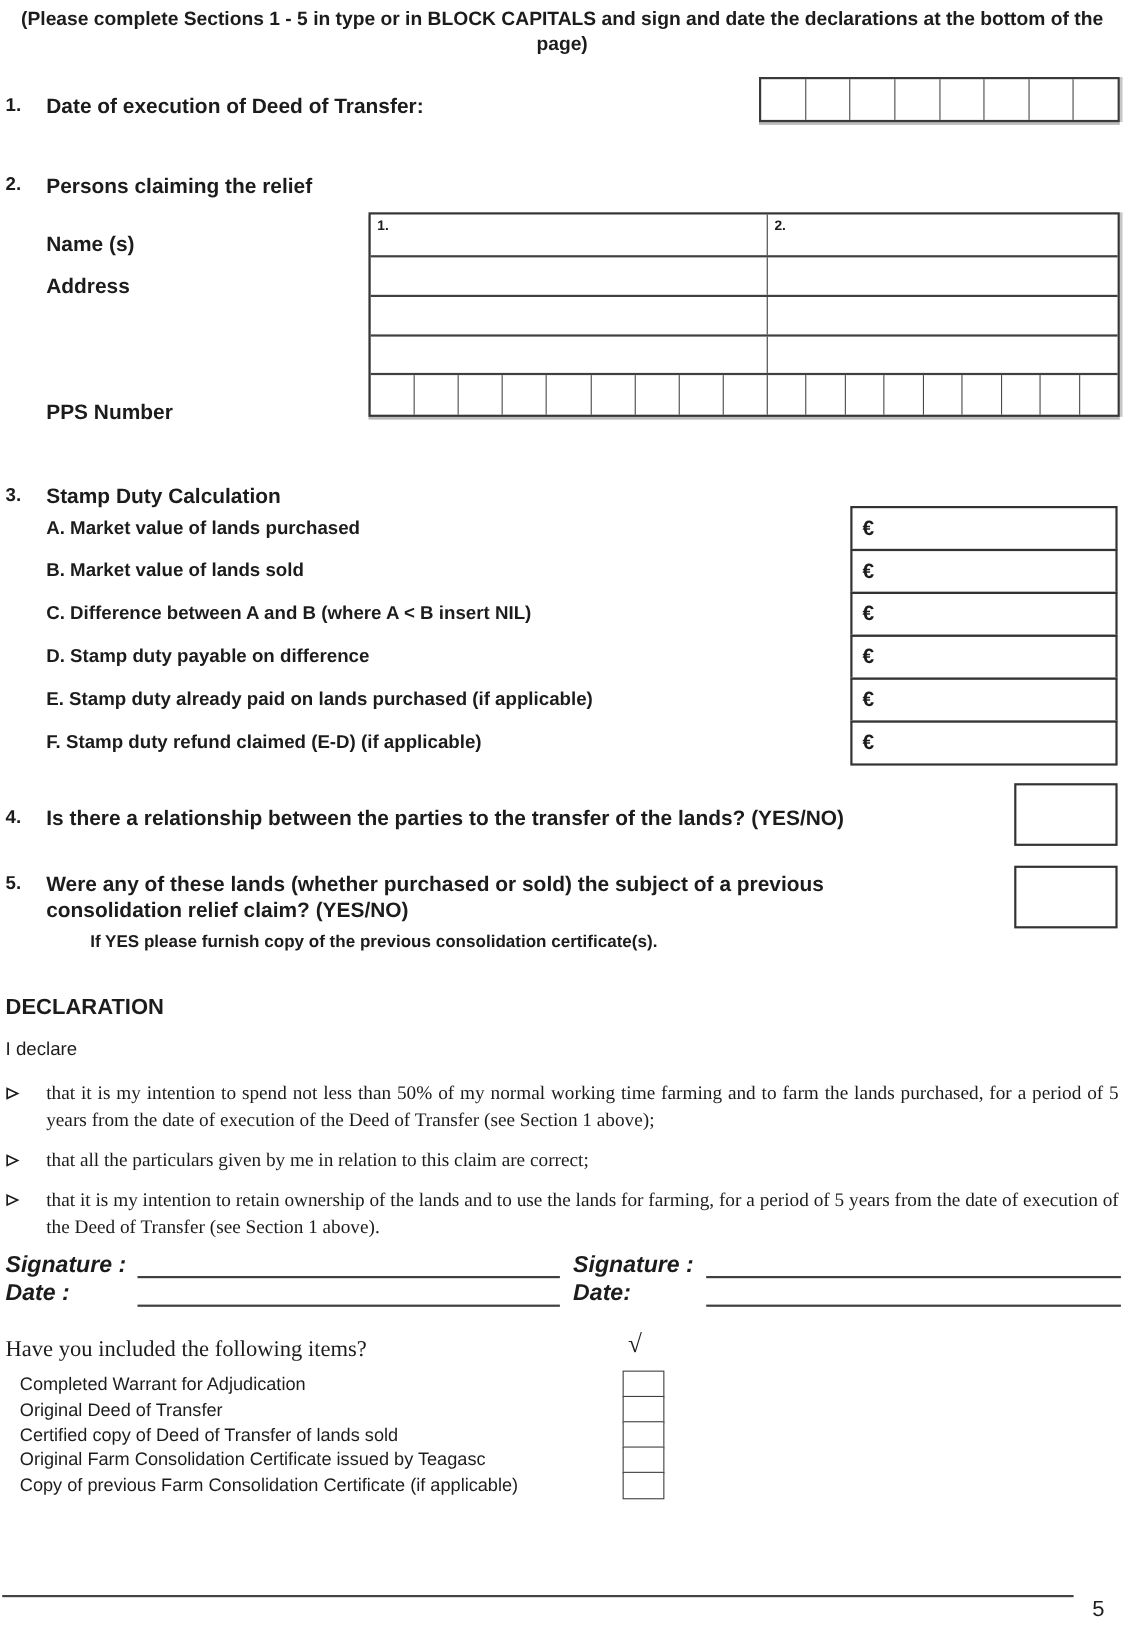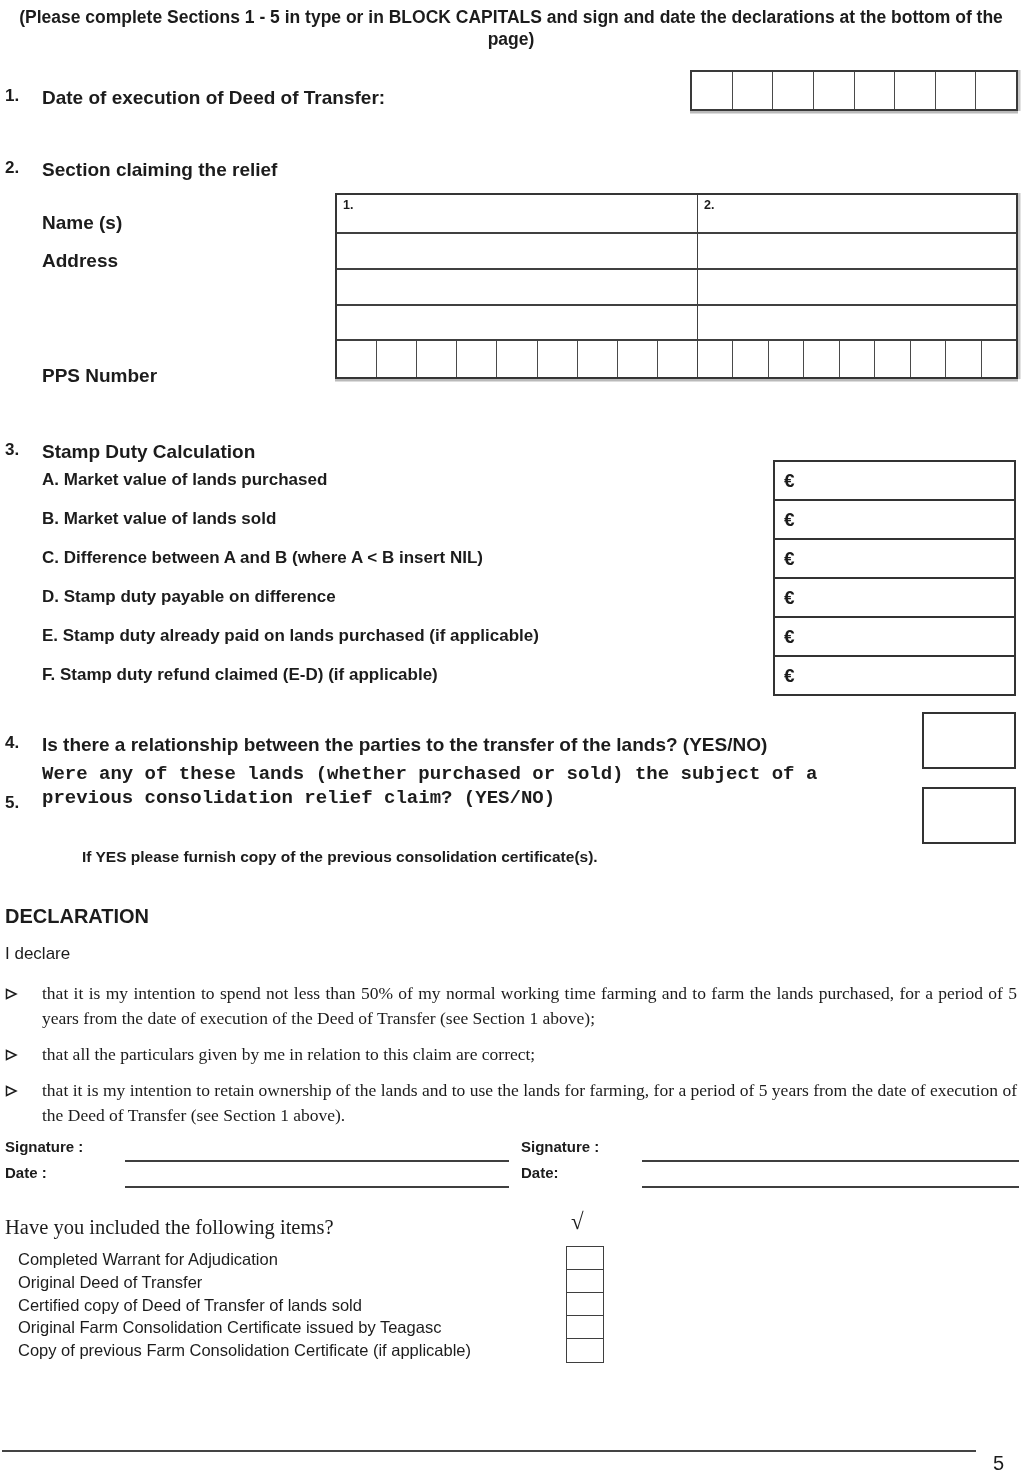--- a/index.html
+++ b/index.html
@@ -64,21 +64,21 @@
   
   #decl-heading { top:905px; left:5px; font-weight:bold; font-size:20px; }
   #decl-intro   { top:944px; left:5px; font-size:17px; }
   #bullets { top:981px; left:5px; width:1012px; font-family:"Liberation Serif", serif; font-size:17.5px; }
   .bullet { display:flex; margin-bottom:11px; }
   .bullet .marker { width:37px; flex:0 0 37px; padding-top:4px; }
   .bullet .btxt { flex:1; text-align:justify; line-height:25px; }
 
   
   .sig-row { left:0; width:1022px; height:26px; }
-  .sig-label { position:absolute; left:5px; font-weight:bold; font-size:15px; top:2px; }
+  .sig-label { position:absolute; left:5px; font-weight:bold; font-size:21px; top:2px;font-style:italic; }
   .sig-label.right { left:521px; }
   .sig-line { position:absolute; height:100%; border-bottom:2px solid #3f3f3f; }
   .sig-line.left  { left:125px; width:384px; }
   .sig-line.right { left:642px; width:377px; }
 
   
   #check-heading { top:1216px; left:5px; font-family:"Liberation Serif", serif; font-weight:normal; font-size:20.5px; }
   #check-mark { top:1209px; left:571px; font-family:"Liberation Serif", serif; font-size:23px; }
   #check-items { top:1248px; left:5px; width:555px; font-size:16.5px; }
   #check-items .citem { height:22.8px; line-height:22.8px; white-space:nowrap;margin-left:13px; }
@@ -104,21 +104,21 @@
       <div class="cell"></div>
       <div class="cell"></div>
       <div class="cell"></div>
       <div class="cell"></div>
       <div class="cell"></div>
       <div class="cell"></div>
       <div class="cell"></div>
     </div>
 
   <div class="abs sec-num" style="top:158px;">2.</div>
-  <div class="abs sec-text" style="top:158px;">Section claiming the relief</div>
+  <div class="abs sec-text" style="top:158px;">Persons claiming the relief</div>
   <div class="abs sec-text" style="top:211px;">Name (s)</div>
   <div class="abs sec-text" style="top:249px;text-align:right;">Address</div>
   <div class="abs sec-text" style="top:364px;">PPS Number</div>
 
   <div class="abs" id="persons-table">
     <div class="pt-row" id="pt-row1">
       <div class="pt-left">
         <div class="pt-colnum">1.</div>
       </div>
       <div class="pt-right">
@@ -192,21 +192,21 @@
       <div class="euro-box">
         <span class="euro-sign">€</span>
       </div>
     </div>
 
   <div class="abs sec-num" style="top:733px;">4.</div>
   <div class="abs sec-text" style="top:733px; width:880px;">Is there a relationship between the parties to the transfer of the lands? (YES/NO)</div>
   <div class="abs yn-box" style="top:712px;"></div>
 
   <div class="abs sec-num" style="top:793px;">5.</div>
-  <div class="abs sec-text" style="top:762px; width:780px;font-family:Liberation Mono, monospace;">Were any of these lands (whether purchased or sold) the subject of a previous consolidation relief claim? (YES/NO)</div>
+  <div class="abs sec-text" style="top:793px; width:780px;">Were any of these lands (whether purchased or sold) the subject of a previous consolidation relief claim? (YES/NO)</div>
   <div class="abs yn-box" style="top:787px;"></div>
   <div class="abs sub-note" style="top:848px;margin-left:40px;">If YES please furnish copy of the previous consolidation certificate(s).</div>
 
   <div class="abs" id="decl-heading">DECLARATION</div>
   <div class="abs" id="decl-intro">I declare</div>
   <div class="abs" id="bullets">
       <div class="bullet">
         <div class="marker"><svg width="13" height="14" viewBox="0 0 13 14">
             <path d="M1.5 2.5 L11 7 L1.5 11.5 Z" fill="none" stroke="#1c1c1c" stroke-width="1.5"></path>
           </svg></div>

